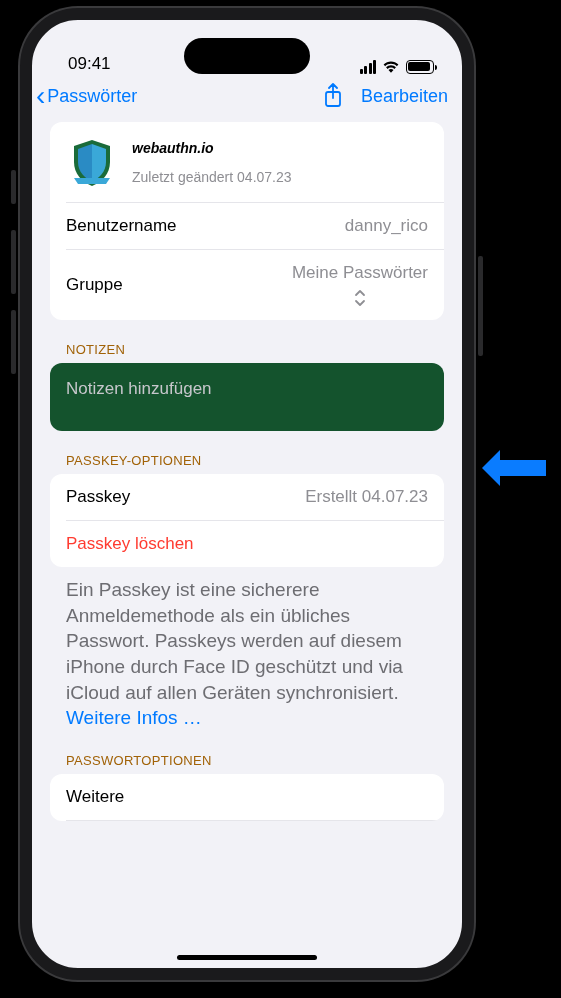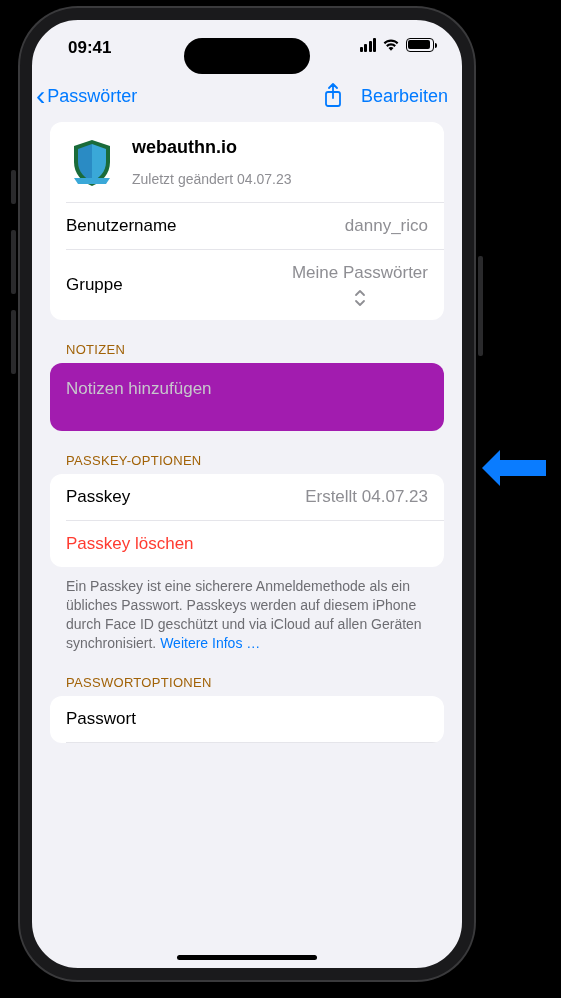--- a/index.html
+++ b/index.html
@@ -30,24 +30,24 @@
       transform: translateX(-50%);
       width: 126px;
       height: 36px;
       background: #000;
       border-radius: 20px;
       z-index: 100;
     }
     .status-bar {
       display: flex;
       justify-content: space-between;
-      align-items: flex-start;
+      align-items: flex-end;
       padding: 18px 28px 0 36px;
       height: 54px;
-      font-weight: 700;
+      font-weight: 400;
       font-size: 17px;
     }
     .status-right { display: flex; align-items: center; gap: 6px; }
     .signal { display: flex; align-items: flex-end; gap: 1.5px; }
     .signal-bar { width: 3px; background: #000; border-radius: 1px; }
     .signal-bar:nth-child(1){height:5px}.signal-bar:nth-child(2){height:8px}.signal-bar:nth-child(3){height:11px}.signal-bar:nth-child(4){height:14px}
     .wifi { width: 18px; height: 14px; }
     .battery { width: 28px; height: 14px; border: 1.5px solid #000; border-radius: 4px; position: relative; }
     .battery::after { content:''; position:absolute; right:-4px; top:3.5px; width:2px; height:5px; background:#000; border-radius:0 2px 2px 0; }
     .battery-fill { background:#000; width:22px; height:9px; margin:1px; border-radius:2px; }
@@ -58,33 +58,33 @@
       padding: 8px 14px 12px 4px;
     }
     .back-btn { display: flex; align-items: center; color: #007aff; font-size: 18px; gap: 2px; }
     .back-chevron { font-size: 28px; line-height: 1; font-weight: 300; }
     .nav-right { display: flex; align-items: center; gap: 18px; color: #007aff; font-size: 18px; }
     .share-icon { width: 20px; height: 26px; }
     .content { padding: 0 18px 20px 18px; overflow-y: auto; height: calc(100% - 120px); }
     .card { background: #fff; border-radius: 12px; overflow: hidden; }
     .site-header { display: flex; align-items: center; gap: 14px; padding: 14px 16px; }
     .site-icon { width: 52px; height: 52px; display: flex; align-items: center; justify-content: center; }
-    .site-title { font-weight: 700; font-size: 18px; }
+    .site-title { font-weight: 700; font-size: 14px; font-style: italic; }
     .site-sub { color: #8e8e93; font-size: 14px; margin-top: 13px; }
     .divider { height: 1px; background: #e5e5ea; margin-left: 16px; }
     .row { display: flex; justify-content: space-between; align-items: center; padding: 13px 16px; font-size: 17px; }
     .row-label { color: #000; }
     .row-value { color: #8e8e93; }
     .selector { display: flex; align-items: center; gap: 6px; flex-direction: column; }
     .selector-chevrons { width: 14px; height: 18px; }
     .section-header { color: #a16207; font-size: 13px; letter-spacing: 0.3px; margin: 22px 0 6px 16px; text-transform: uppercase; }
-    .notes-card { background:#a21caf; border-radius: 12px; padding: 16px; min-height: 68px; }
+    .notes-card { background:#14532d; border-radius: 12px; padding: 16px; min-height: 68px; }
     .placeholder { color: #c7c7cc; font-size: 17px; }
     .red-text { color: #ff3b30; }
-    .footer-text { color: #6d6d72; font-size: 14px; line-height: 1.35; padding: 10px 16px 0 16px; }
+    .footer-text { color: #6d6d72; font-size: 19px; line-height: 1.35; padding: 10px 16px 0 16px; }
     .link { color: #007aff; }
     .home-indicator { position: absolute; bottom: 8px; left: 50%; transform: translateX(-50%); width: 140px; height: 5px; background: #000; border-radius: 3px; }
     .side-btn { position: absolute; background: #2a2a2c; border-radius: 2px; }
     .sb-left1 { left: 11px; top: 170px; width: 5px; height: 34px; }
     .sb-left2 { left: 11px; top: 230px; width: 5px; height: 64px; }
     .sb-left3 { left: 11px; top: 310px; width: 5px; height: 64px; }
     .sb-right { right: 78px; top: 256px; width: 5px; height: 100px; }
     .arrow-annotation {
       position: absolute;
       left: 480px;
@@ -186,21 +186,21 @@
         <span class="red-text">Passkey löschen</span>
       </div>
     </div>
     <div class="footer-text">
       <span>Ein Passkey ist eine sicherere Anmeldemethode als ein übliches Passwort. Passkeys werden auf diesem iPhone durch Face ID geschützt und via iCloud auf allen Geräten synchronisiert. </span><span class="link">Weitere Infos …</span>
     </div>
 
     <div class="section-header">PASSWORTOPTIONEN</div>
     <div class="card">
       <div class="row">
-        <span class="row-label">Passwort</span>
+        <span class="row-label">Weitere</span>
       </div>
       <div class="divider"></div>
     </div>
 
   </div>
 
   <div class="home-indicator"></div>
 </div>
 
 <svg class="arrow-annotation" viewBox="0 0 66 40">

